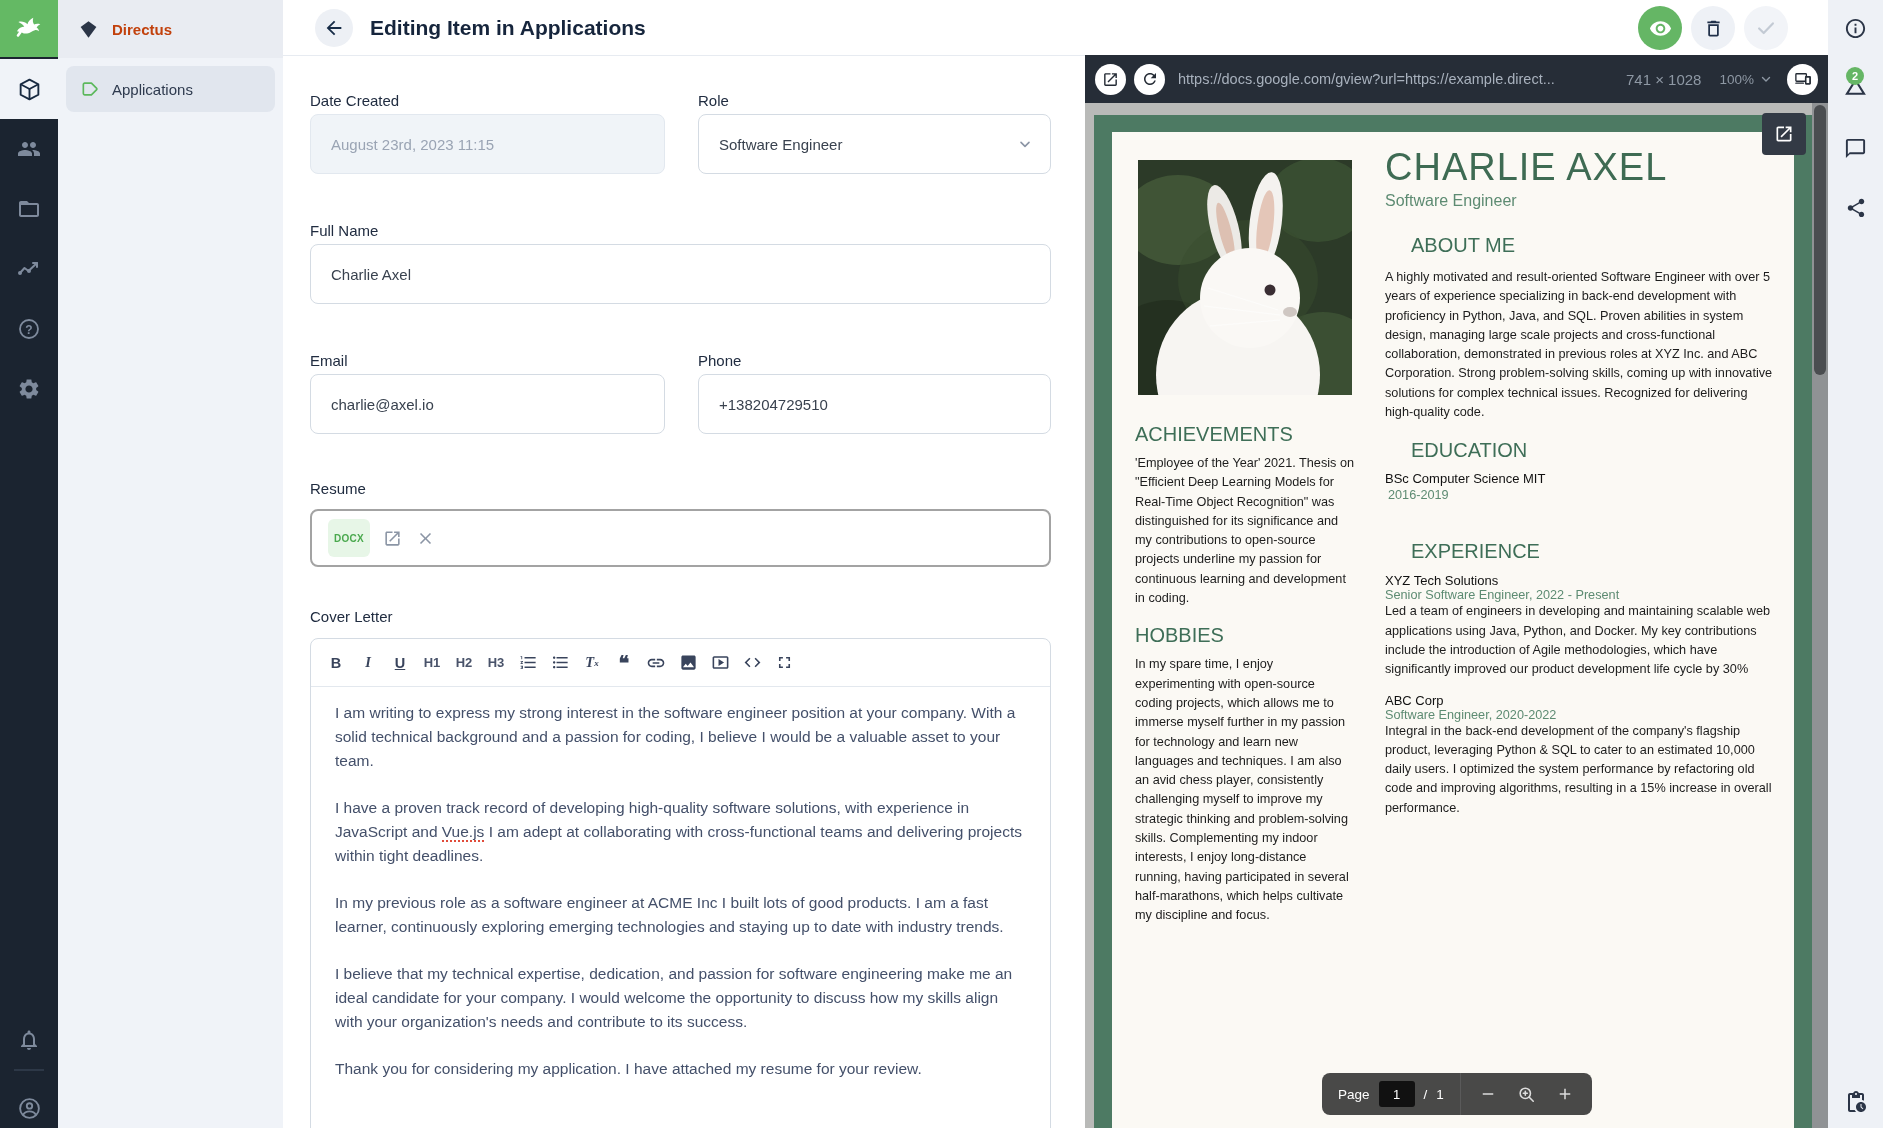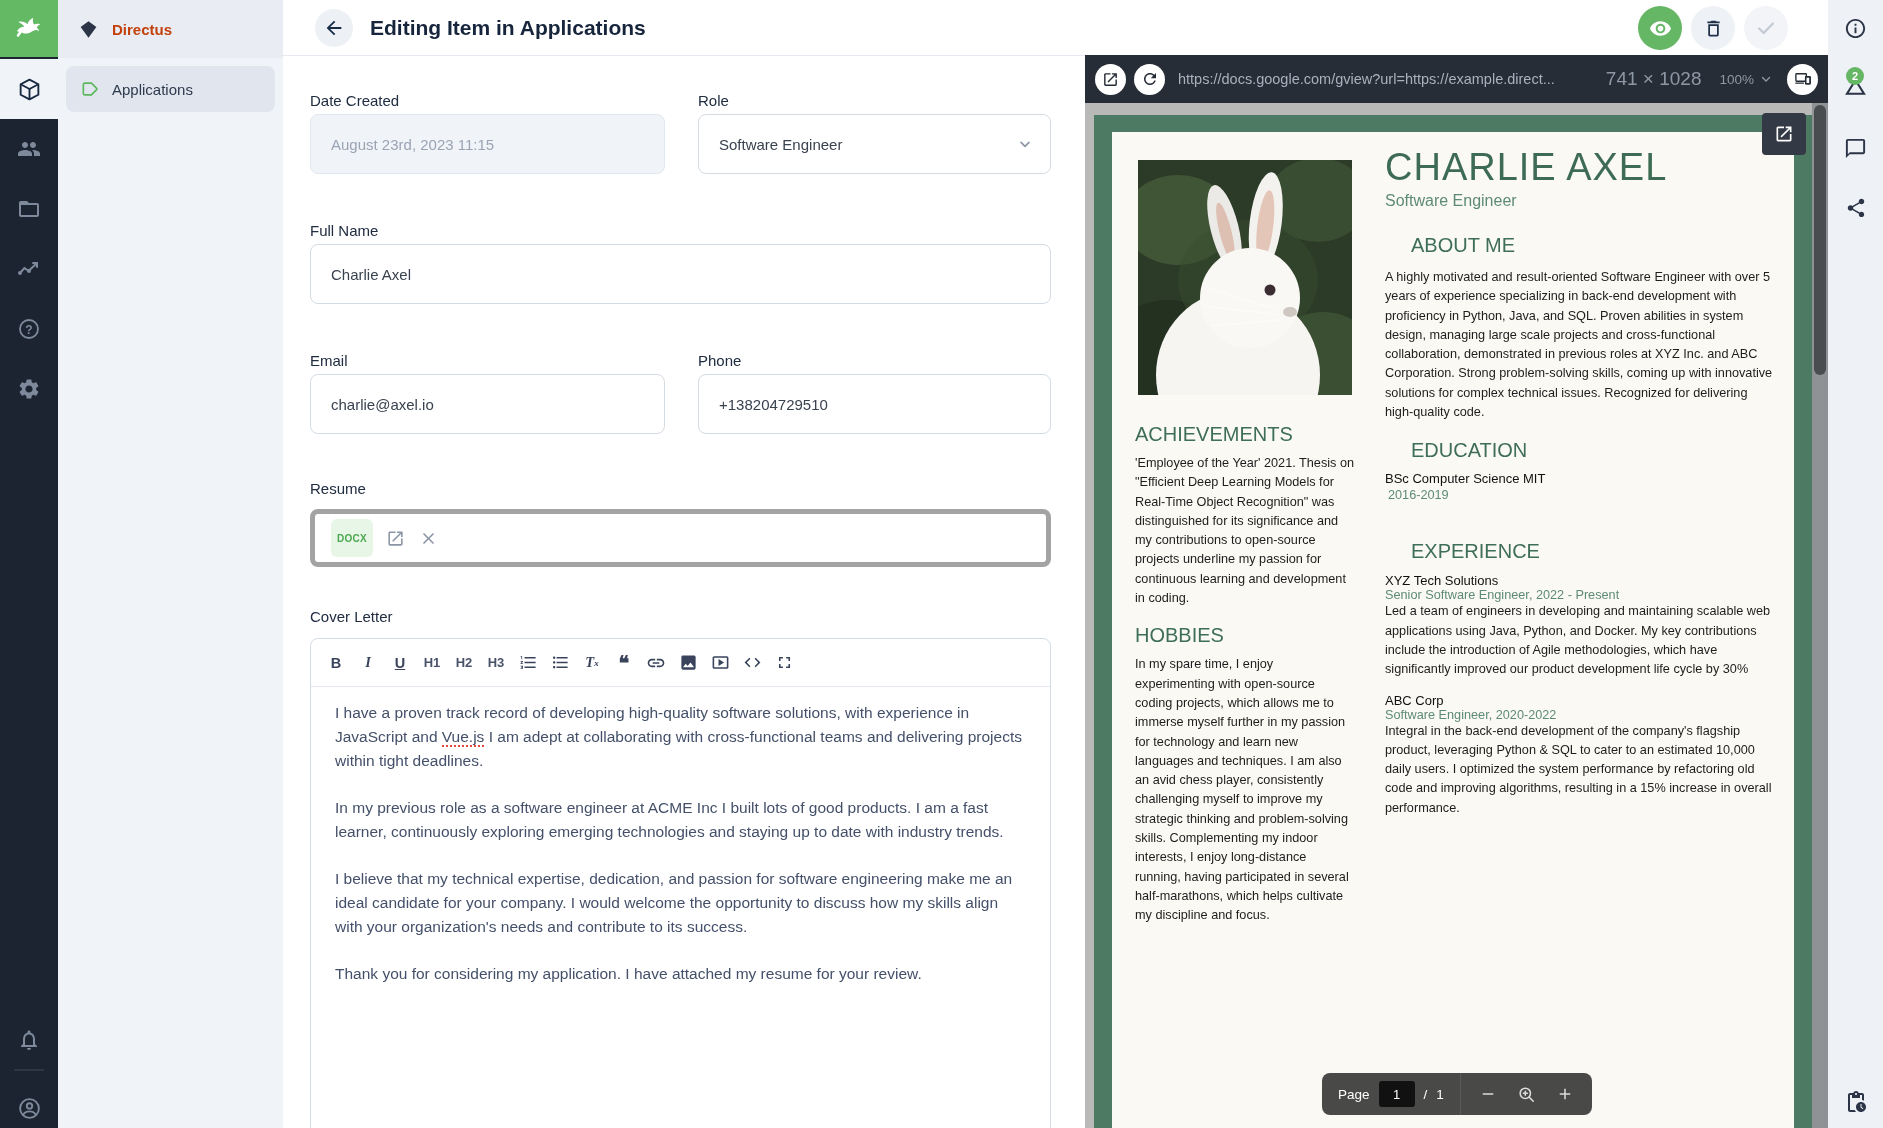--- a/index.html
+++ b/index.html
@@ -29,21 +29,21 @@
   .btn-delete { background:#eef1f6; color:#20304a; }
   .btn-save { background:#f2f4f8; color:#c3cad4; }
 
   
   .form-area { position:absolute; left:283px; top:56px; width:802px; height:1072px; background:#fff; }
   .f-label { position:absolute; font-size:15px; font-weight:400; color:#202c40; }
   .f-input { position:absolute; height:60px; border:1px solid #d4dbe3; border-radius:8px; background:#fff; font-size:15px; color:#39424f; padding:0 20px; font-family:"Liberation Sans",sans-serif; width:100%; outline:none; }
   .f-wrap { position:absolute; }
   .f-input.disabled { background:#f0f4f8; border-color:#e2e8ef; color:#9aa4b4; }
   .select-chevron { position:absolute; right:18px; top:22px; color:#8b95a5; pointer-events:none; }
-  .file-box { position:absolute; left:27px; top:453px; width:741px; height:58px; border:5px solid #a3a3a3; border-radius:8px; display:flex; align-items:center; padding:0 16px; gap:13px; }
+  .file-box { position:absolute; left:27px; top:453px; width:741px; height:58px; border:2px solid #a3a3a3; border-radius:8px; display:flex; align-items:center; padding:0 16px; gap:13px; }
   .docx-chip { width:42px; height:38px; border-radius:6px; background:#e7f6e7; color:#4aa94e; font-size:10px; font-weight:700; display:flex; align-items:center; justify-content:center; letter-spacing:.3px; }
   .file-name { font-size:15px; color:#2e3a4e; flex:1; }
   .file-actions { display:flex; gap:14px; color:#8b95a5; }
   .file-actions span { cursor:pointer; }
 
   .editor { position:absolute; left:27px; top:582px; width:741px; height:620px; border:1px solid #d4dbe3; border-radius:8px; overflow:hidden; }
   .ed-toolbar { height:48px; border-bottom:1px solid #e3e8ee; display:flex; align-items:center; padding:0 10px; gap:2px; color:#39445c; }
   .ed-btn { min-width:30px; height:30px; border-radius:4px; display:flex; align-items:center; justify-content:center; font-size:14.5px; font-weight:700; cursor:pointer; padding:0 3px; }
   .ed-btn.h { font-size:13px; font-weight:600; color:#49536a; }
   .ed-btn.it { font-style:italic; font-family:"Liberation Serif",serif; }
@@ -51,21 +51,21 @@
   .ed-btn sub { font-size:9px; }
   .ed-content { padding:14px 24px; font-size:15.5px; line-height:24px; color:#44506a; }
   .ed-content p { margin-bottom:23px; }
   .misspell { border-bottom:2px dotted #e04b3a; }
 
   
   .preview-panel { position:absolute; left:1085px; top:55px; width:743px; height:1073px; }
   .pv-header { height:48px; background:#262d37; display:flex; align-items:center; padding:0 10px; gap:8px; }
   .pv-circle { width:31px; height:31px; border-radius:50%; background:#fff; color:#242b35; display:flex; align-items:center; justify-content:center; cursor:pointer; flex:0 0 auto; }
   .pv-url { flex:1; margin-left:5px; font-size:14.5px; color:#a8b1bd; white-space:nowrap; overflow:hidden; }
-  .pv-dims { font-size:19px; color:#8e98a4; margin-right:10px; white-space:nowrap; }
+  .pv-dims { font-size:15px; color:#8e98a4; margin-right:10px; white-space:nowrap; }
   .pv-zoom { font-size:13.5px; color:#8e98a4; display:flex; align-items:center; gap:5px; cursor:pointer; margin-right:6px; }
   .pv-viewport { position:absolute; top:48px; left:0; right:0; bottom:0; background:#b9bab8; overflow:hidden; }
   .pv-scroll { position:absolute; right:0; top:0; bottom:0; width:16px; background:#8f9294; }
   .pv-thumb { position:absolute; right:2px; top:2px; width:12px; height:270px; border-radius:6px; background:#4a4d50; }
   .pdf-green { position:absolute; left:9px; top:12px; width:718px; height:1100px; background:#4d7a63; }
   .pdf-page { position:absolute; left:18px; top:17px; width:682px; height:1070px; background:#fbf9f4; }
   .open-ext-btn { position:absolute; right:22px; top:10px; width:44px; height:42px; background:#333a45; border-radius:4px; display:flex; align-items:center; justify-content:center; color:#fff; cursor:pointer; }
   .pg-toolbar { position:absolute; left:237px; bottom:13px; height:42px; background:rgba(48,48,48,.88); border-radius:8px; display:flex; align-items:center; color:#fff; }
   .pg-left { display:flex; align-items:center; gap:9px; padding:0 16px; font-size:13.5px; }
   .pg-input { width:36px; height:26px; background:#111; border:none; border-radius:3px; color:#fff; text-align:center; font-size:13px; font-family:"Liberation Sans",sans-serif; }
@@ -285,20 +285,21 @@
             <path d="M9.4 16.6 4.8 12l4.6-4.6L8 6l-6 6 6 6 1.4-1.4zm5.2 0 4.6-4.6-4.6-4.6L16 6l6 6-6 6-1.4-1.4z"></path>
           </svg>
         </span>
       <span class="ed-btn">
           <svg width="19" height="19" viewBox="0 0 24 24" fill="currentColor">
             <path d="M7 14H5v5h5v-2H7v-3zm-2-4h2V7h3V5H5v5zm12 7h-3v2h5v-5h-2v3zM14 5v2h3v3h2V5h-5z"></path>
           </svg>
         </span>
     </div>
     <div class="ed-content">
+      <p>I am writing to express my strong interest in the software engineer position at your company. With a solid technical background and a passion for coding, I believe I would be a valuable asset to your team.</p>
       <p>I have a proven track record of developing high-quality software solutions, with experience in JavaScript and <span class="misspell">Vue.js</span> I am adept at collaborating with cross-functional teams and delivering projects within tight deadlines.</p>
       <p>In my previous role as a software engineer at ACME Inc I built lots of good products. I am a fast learner, continuously exploring emerging technologies and staying up to date with industry trends.</p>
       <p>I believe that my technical expertise, dedication, and passion for software engineering make me an ideal candidate for your company. I would welcome the opportunity to discuss how my skills align with your organization's needs and contribute to its success.</p>
       <p>Thank you for considering my application. I have attached my resume for your review.</p>
     </div>
   </div>
 </div>
 
 <div class="preview-panel">
   <div class="pv-header">

